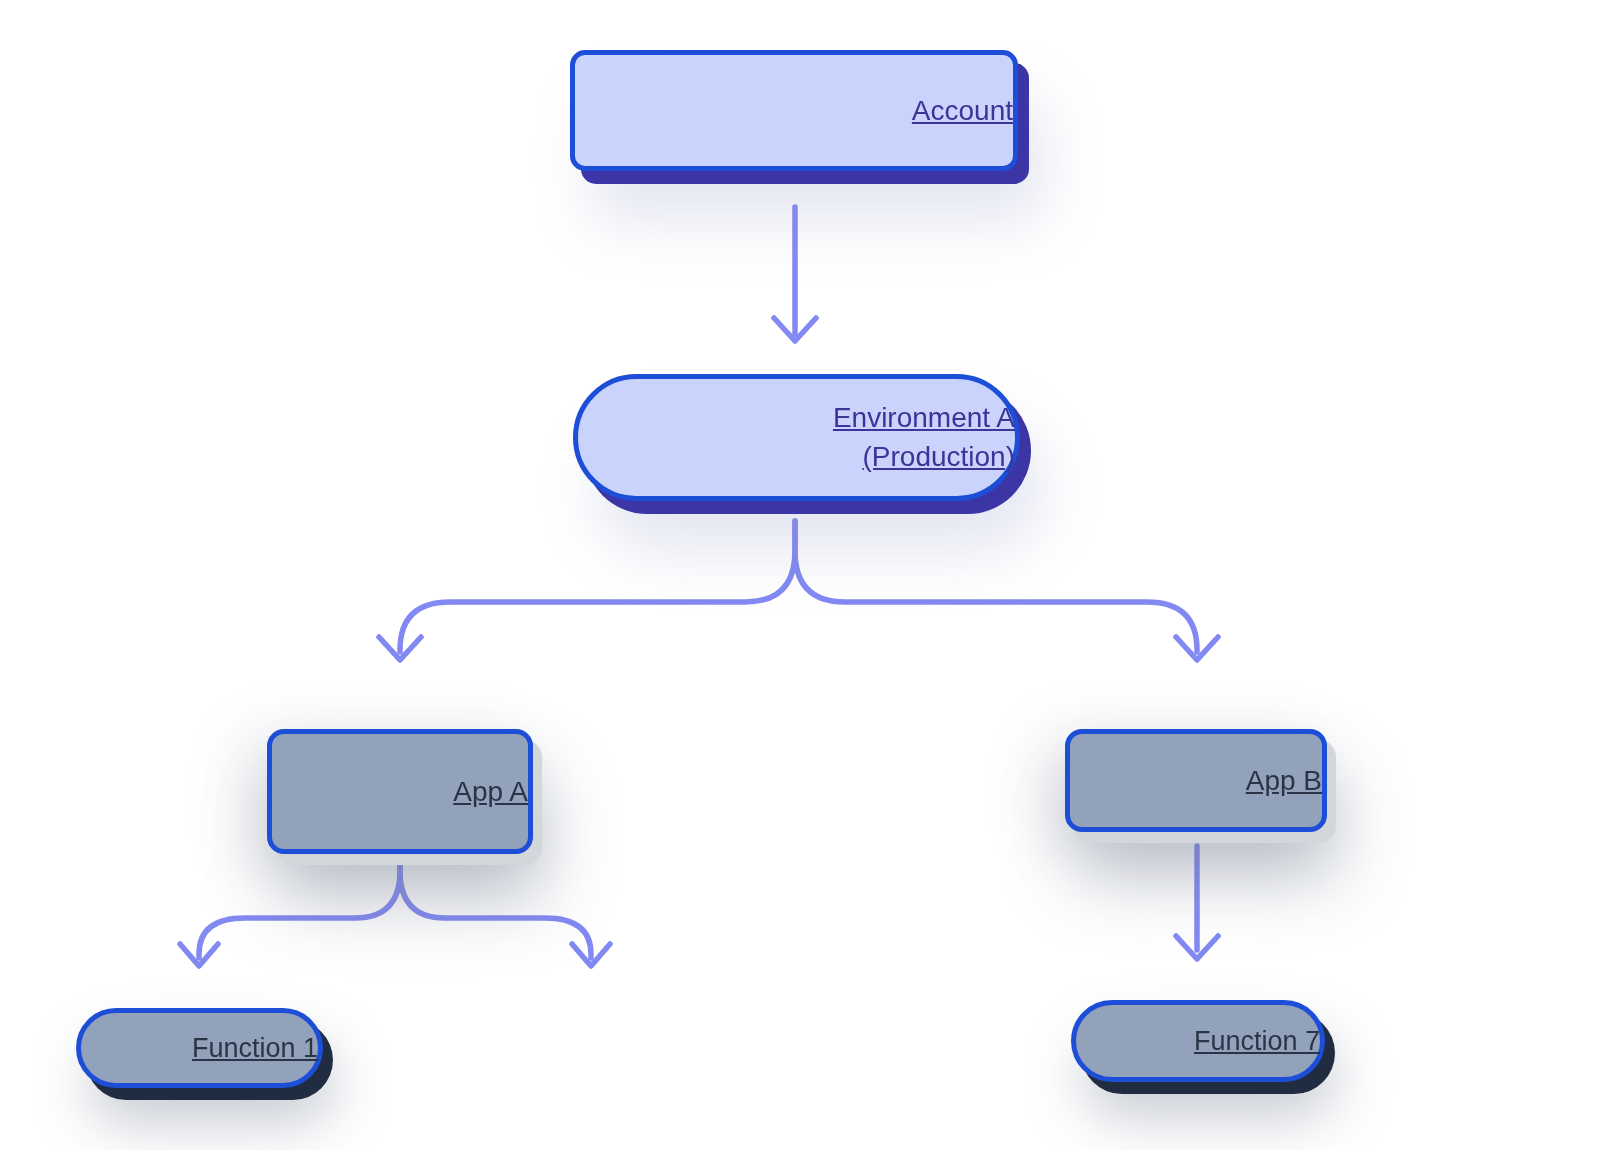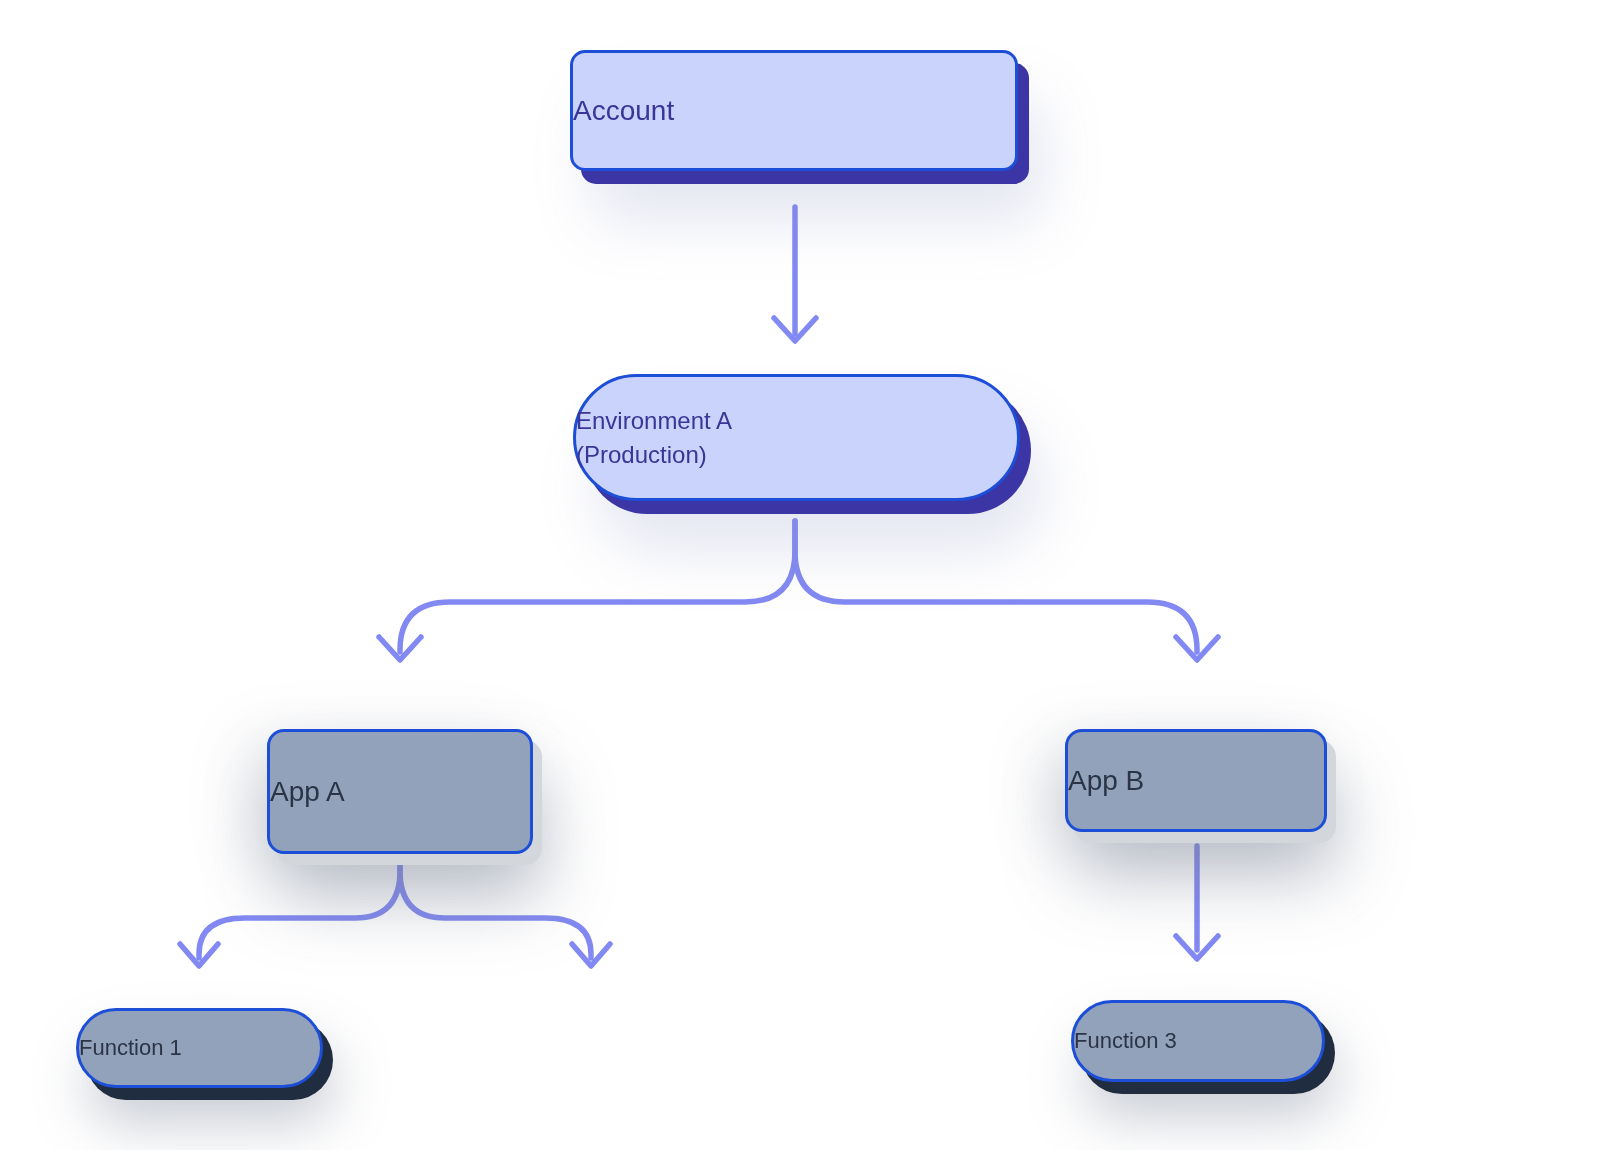--- a/index.html
+++ b/index.html
@@ -25,57 +25,58 @@
     stroke: var(--connector, #8289f2);
     stroke-width: 5.5;
     stroke-linecap: round;
     stroke-linejoin: round;
   }
 
   .node {
     position: absolute;
     display: flex;
     flex-direction: column;
-    align-items: flex-start;
+    align-items: flex-end;
     justify-content: center;
     text-align: center;
-    border: 3px solid #1d4ed8;
+    border: 5px solid #1d4ed8;
     font-weight: 400;
+    text-decoration: underline;
   }
 
   
   .lav {
     background: var(--lavender-fill, #c9d3fb);
     color: var(--indigo-text, #3a3597);
     box-shadow:
       11px 13px 0 0 var(--indigo-shadow, #3b35a5),
       24px 50px 60px rgba(130, 140, 190, 0.22);
   }
   .rect-lav { border-radius: 15px; font-size: 28px; }
-  .pill-lav { border-radius: 70px; font-size: 24px; line-height: 1.38; }
+  .pill-lav { border-radius: 70px; font-size: 28px; line-height: 1.38; }
 
   
   .app {
     background: var(--gray-fill, #92a2bb);
     color: var(--gray-node-text, #2b3446);
     border-radius: 17px;
     font-size: 28px;
     box-shadow:
       9px 11px 0 0 var(--app-shadow, #d3d6db),
       10px 45px 70px rgba(115, 125, 145, 0.45),
       -20px 10px 60px rgba(115, 125, 145, 0.18);
     margin-top: 28px;
   }
 
   
   .func {
     background: var(--gray-fill, #92a2bb);
     color: var(--gray-node-text, #2b3446);
     border-radius: 45px;
-    font-size: 22px;
+    font-size: 27px;
     box-shadow:
       10px 12px 0 0 var(--function-shadow, #202c40),
       12px 35px 55px rgba(115, 125, 145, 0.40);
   }
 
   .lbl { display: block; pointer-events: none; }
 </style>
 </head>
 <body>
 
@@ -130,16 +131,16 @@
   <div class="node app" style="left:1065px; top:701px; width:262px; height:103px;">
     <span class="lbl">App B</span>
   </div>
 
   <div class="node func" style="left:76px; top:1008px; width:247px; height:80px;">
     <span class="lbl">Function 1</span>
   </div>
 
 
   <div class="node func" style="left:1071px; top:1000px; width:254px; height:82px;">
-    <span class="lbl">Function 3</span>
+    <span class="lbl">Function 7</span>
   </div>
 
 </div>
 
 </body></html>

